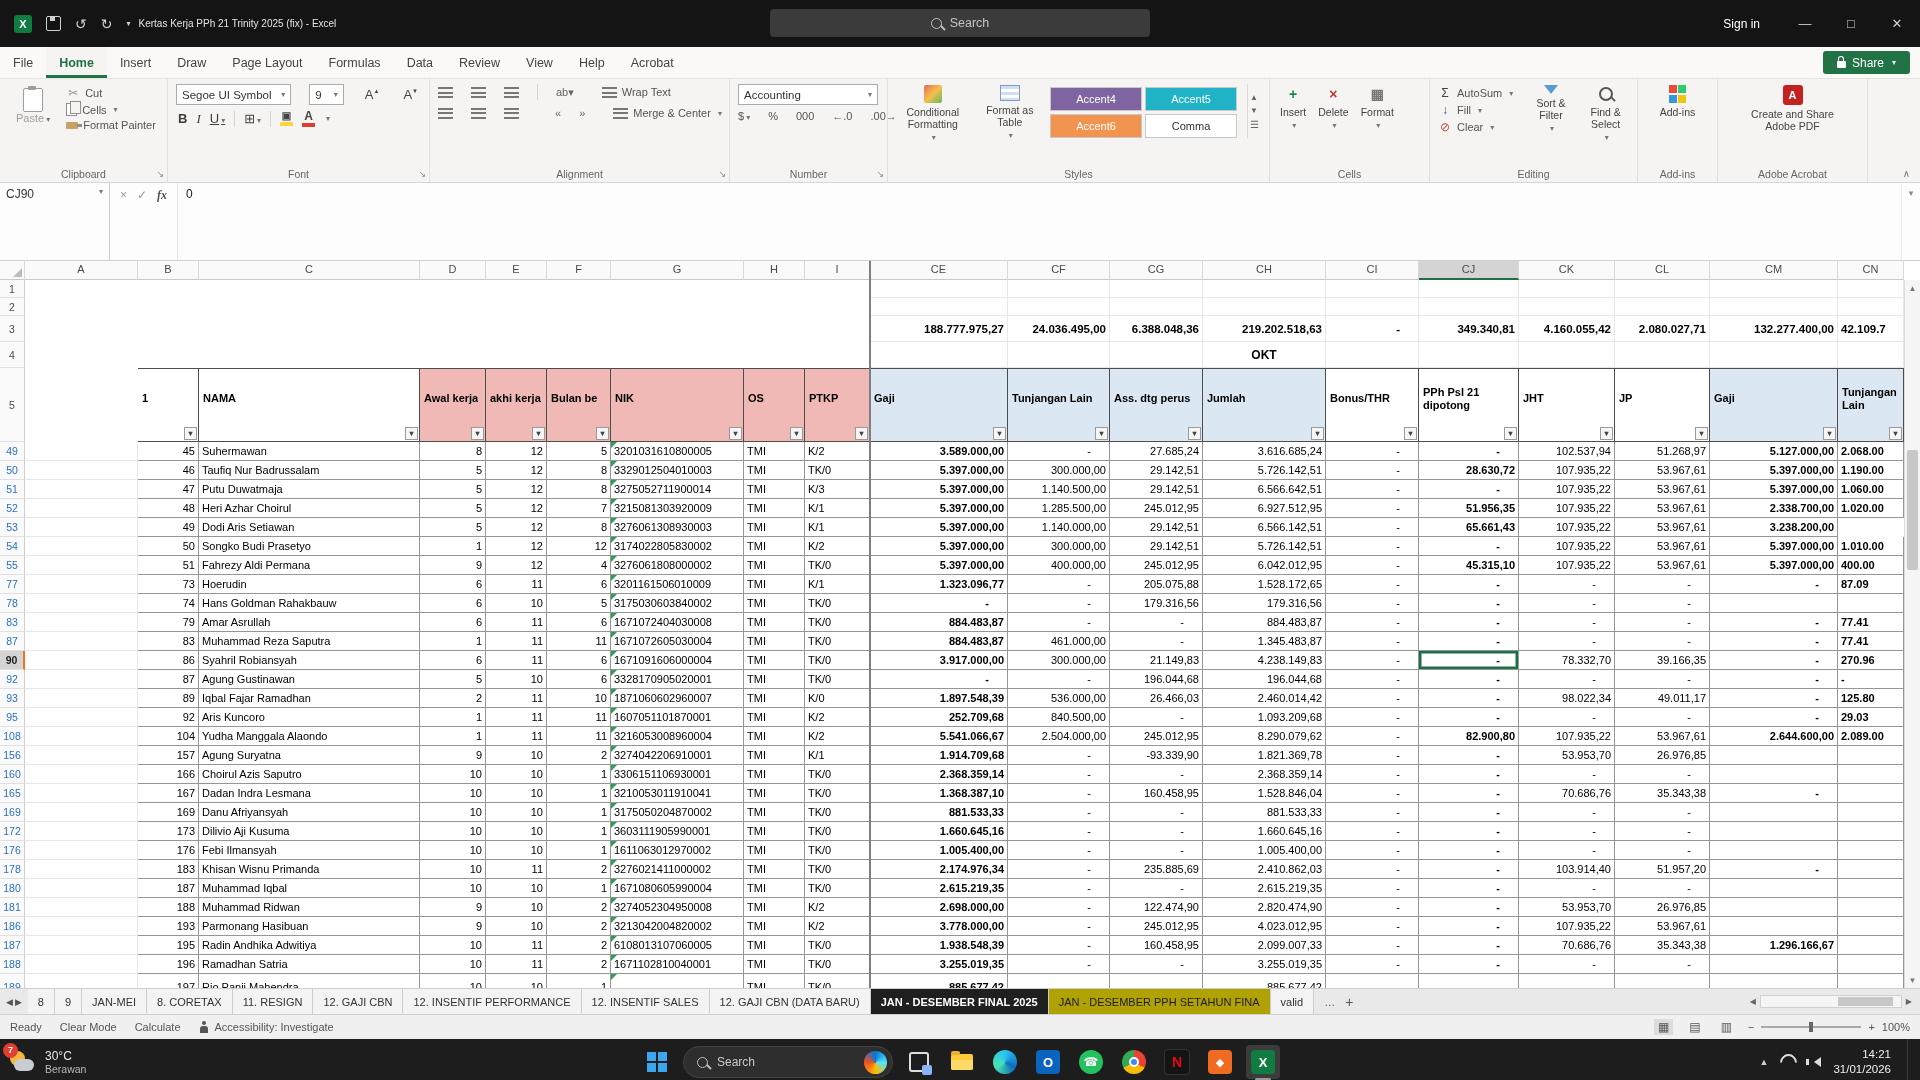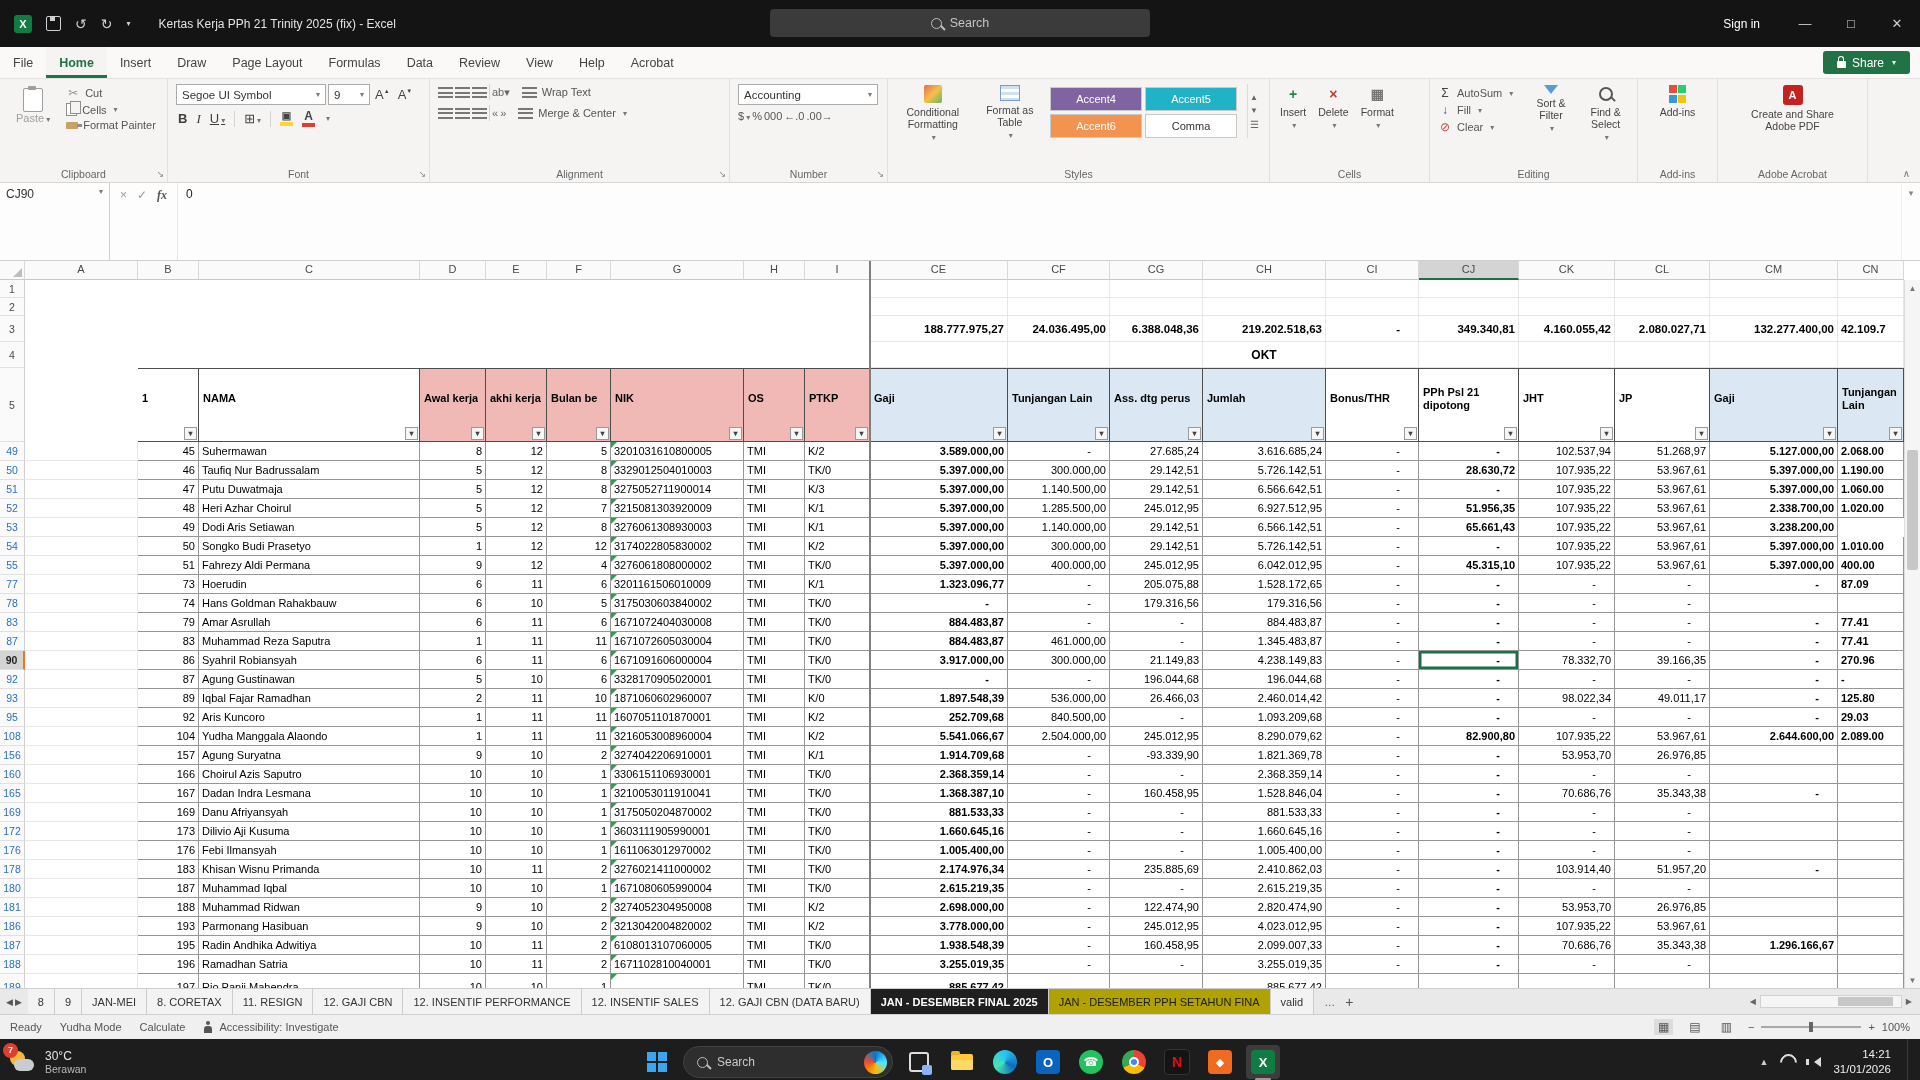--- a/index.html
+++ b/index.html
@@ -5,21 +5,21 @@
   html,body{margin:0;padding:0;background:#fff;}
   body{width:1920px;height:1080px;overflow:hidden;font-family:"Liberation Sans",sans-serif;-webkit-font-smoothing:antialiased;}
   .screen{position:relative;width:1920px;height:1080px;background:#fff;overflow:hidden;}
 
   
   .titlebar{height:47px;background:#141414;display:flex;align-items:center;color:#e8e8e8;position:relative;}
   .qat{display:flex;align-items:center;gap:14px;padding-left:14px;font-size:14px;color:#cfcfcf;}
   .appicon{width:18px;height:18px;background:#107c41;border-radius:3px;color:#fff;font-size:11px;font-weight:bold;display:flex;align-items:center;justify-content:center;}
   .i-floppy{width:13px;height:13px;border:1.5px solid #cfcfcf;border-radius:2px;position:relative;}
   .i-floppy::after{content:'';position:absolute;left:3px;top:0;width:5px;height:4px;background:#cfcfcf;}
-  .tb-title{margin-left:28px;font-size:12px;color:#e3e3e3;white-space:nowrap;}
+  .tb-title{margin-left:8px;font-size:10px;color:#e3e3e3;white-space:nowrap;}
   .tb-search{position:absolute;left:50%;top:9px;transform:translateX(-50%);width:380px;height:28px;background:#3b3b3b;border-radius:4px;display:flex;align-items:center;justify-content:center;gap:8px;color:#c4c4c4;font-size:12.5px;}
   .tb-right{position:absolute;right:0;top:0;height:47px;display:flex;align-items:center;}
   .signin{font-size:12px;color:#fff;padding:0 22px;}
   .winbtn{width:46px;height:47px;display:flex;align-items:center;justify-content:center;font-size:13px;color:#cfcfcf;}
   .i-mag{width:9px;height:9px;border:1.6px solid #bdbdbd;border-radius:50%;position:relative;flex:none;}
   .i-mag::after{content:'';position:absolute;width:6px;height:1.6px;background:#bdbdbd;transform:rotate(45deg);right:-5px;bottom:-1px;}
 
   
   .rtabs{height:31px;background:#faf9f8;display:flex;align-items:stretch;border-bottom:1px solid #e5e3e1;position:relative;}
   .rtab{padding:0 13px;font-size:12.5px;color:#444;display:flex;align-items:center;}
@@ -39,21 +39,21 @@
   .i-clip::before{content:'';position:absolute;top:-3px;left:4px;width:8px;height:4px;background:#9e9e9e;border-radius:1px;}
   .minis{display:flex;flex-direction:column;gap:3px;padding-top:2px;}
   .mini{display:flex;align-items:center;gap:5px;font-size:11px;color:#555;white-space:nowrap;}
   .mini .micon{color:#8f8f8f;font-size:12px;width:14px;text-align:center;}
   .i-copy{width:9px;height:11px;border:1.2px solid #8f8f8f;position:relative;background:#fff;}
   .i-copy::after{content:'';position:absolute;left:2.5px;top:-3.5px;width:9px;height:11px;border:1.2px solid #8f8f8f;background:#f5f4f3;}
   .i-brush{width:12px;height:7px;background:#c8a165;border-radius:1px;position:relative;}
   .i-brush::after{content:'';position:absolute;right:-4px;top:2px;width:5px;height:3px;background:#8f8f8f;}
   .dd{font-size:8px;color:#777;margin-left:2px;}
   .grp-col{display:flex;flex-direction:column;gap:5px;width:100%;}
-  .rrow{display:flex;align-items:center;gap:2px;}
+  .rrow{display:flex;align-items:center;gap:18px;}
   .select{display:flex;align-items:center;justify-content:space-between;background:#fff;border:1px solid #ababab;height:21px;padding:0 5px;font-size:11.5px;color:#333;box-sizing:border-box;}
   .fontsz{font-size:13px;color:#444;position:relative;padding:0 3px;}
   .fontsz .sup{font-size:6px;position:relative;top:-6px;}
   .tools{display:flex;align-items:center;gap:9px;font-size:13px;color:#3f3f3f;padding-left:2px;}
   .tbold{font-weight:bold;}
   .tital{font-style:italic;font-family:"Liberation Serif",serif;}
   .tund{text-decoration:underline;}
   .vsep{width:1px;height:16px;background:#d6d4d2;}
   .colorbtn{display:inline-flex;flex-direction:column;align-items:center;line-height:1;gap:1px;font-size:12px;font-weight:bold;color:#444;}
   .cbar{width:13px;height:4px;}
@@ -1311,21 +1311,21 @@
       <span class="hs-arr">◀</span>
       <div class="hs-track">
           <div class="hs-thumb"></div>
         </div>
       <span class="hs-arr">▶</span>
     </div>
   </div>
 
   <div class="statusbar">
     <span>Ready</span>
-    <span>Yudha Mode</span>
+    <span>Clear Mode</span>
     <span>Calculate</span>
     <span style="display:flex;align-items:center;gap:6px">
       <span class="i-person"></span>
       <span>Accessibility: Investigate</span>
     </span>
     <div class="sb-right">
       <span class="viewbtn pressed">▦</span>
       <span class="viewbtn">▤</span>
       <span class="viewbtn">▥</span>
       <div class="zoom">

